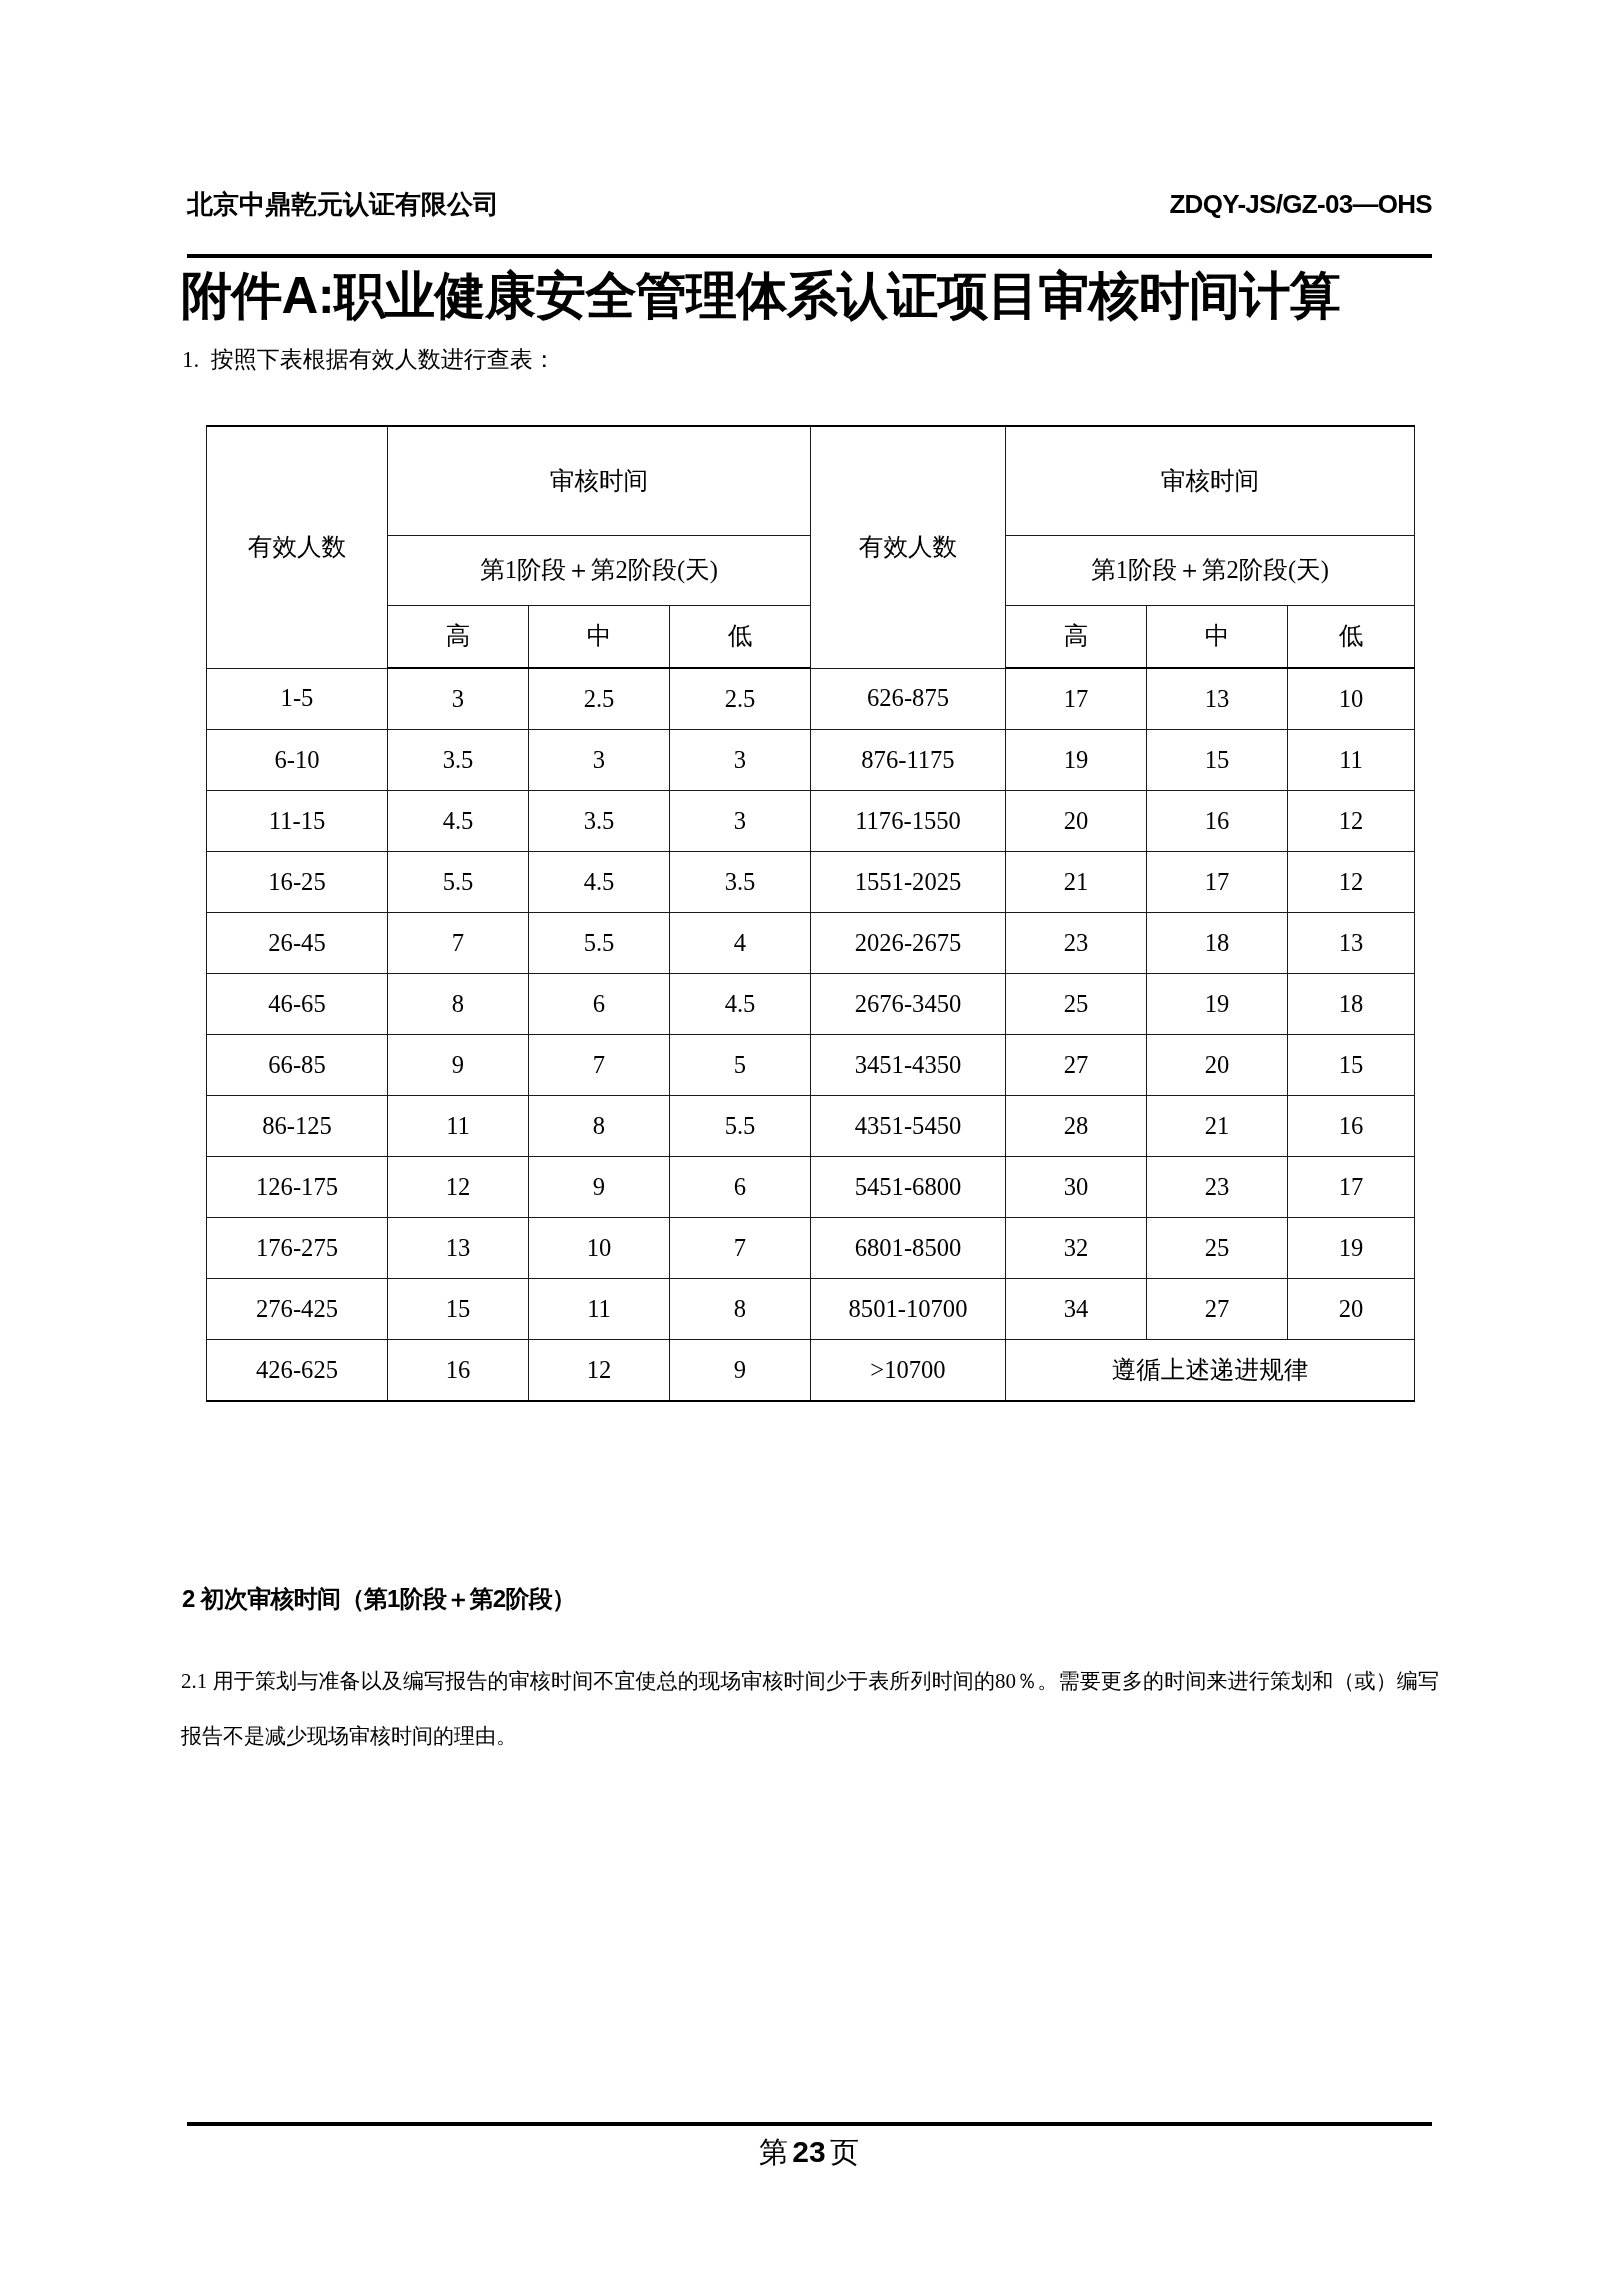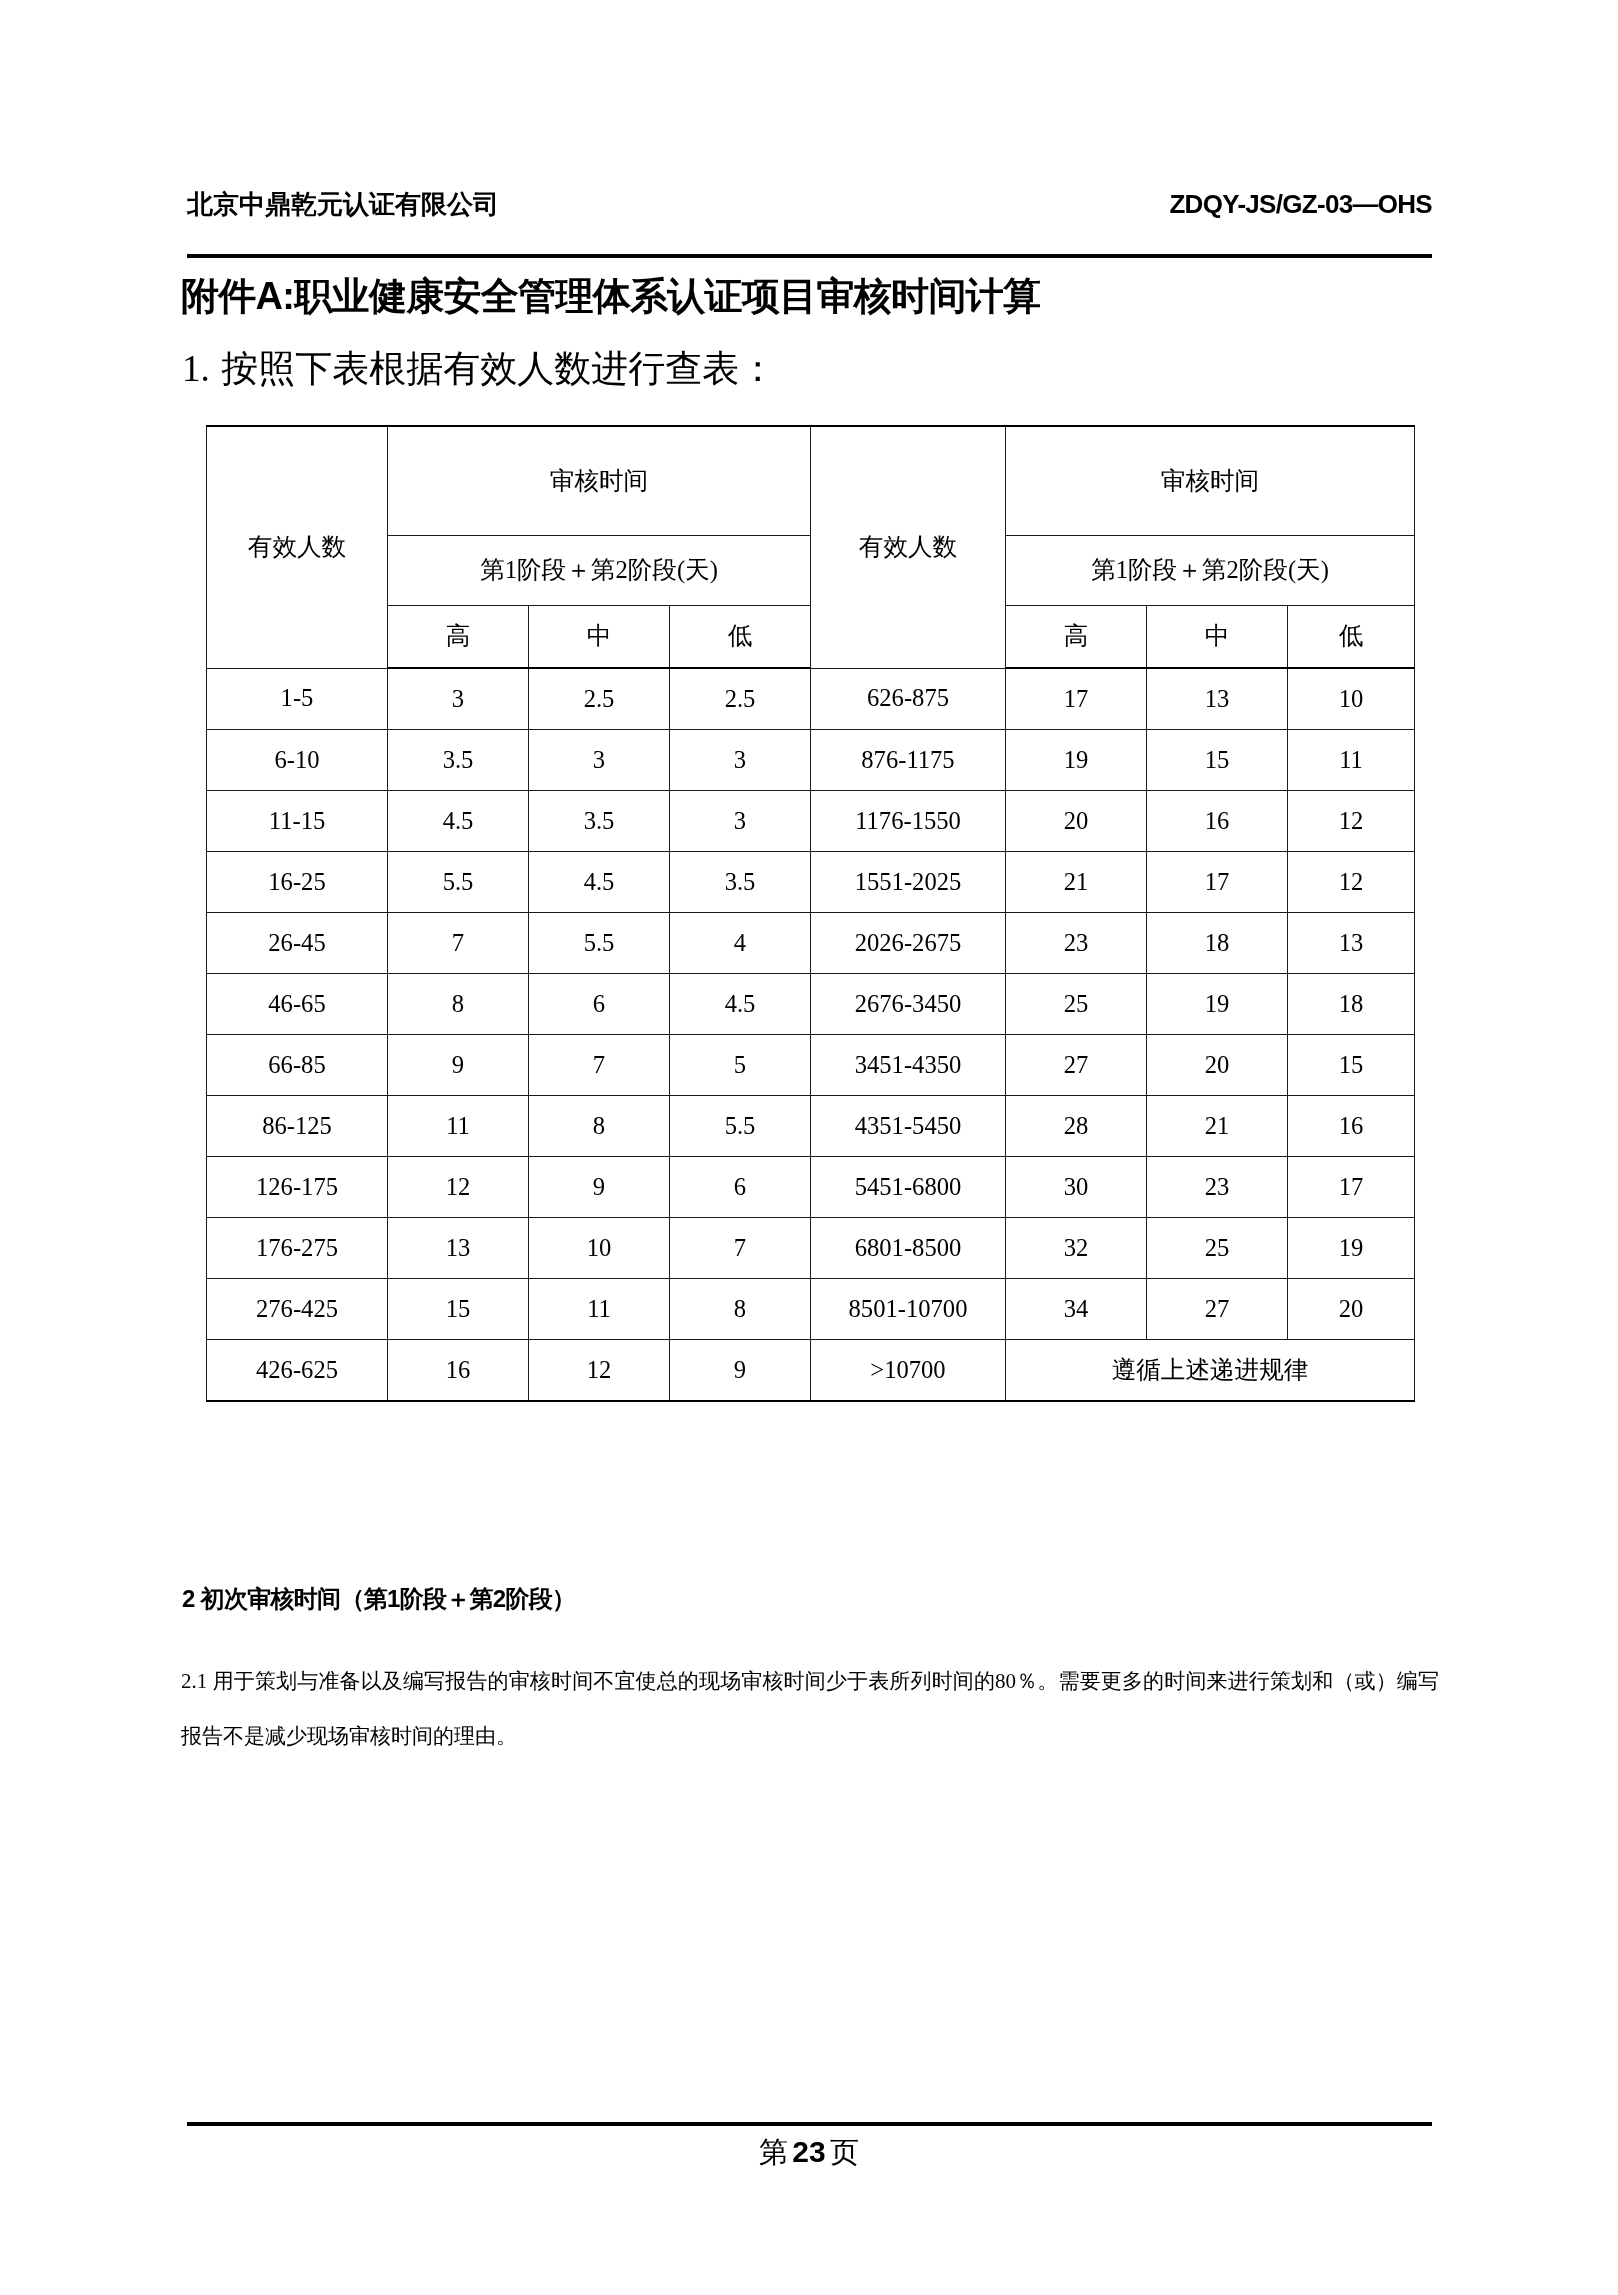--- a/index.html
+++ b/index.html
@@ -48,33 +48,32 @@
   }
 
   
   .doc-title {
     position: absolute;
     left: 181px;
     top: 266px;
     width: 1258px;
     font-family: "Liberation Sans", "DejaVu Sans", sans-serif;
     font-weight: bold;
-    font-size: 38px;
+    font-size: 51px;
     line-height: 1.18;
     letter-spacing: -0.7px;
     white-space: nowrap;
-    margin-top: 8px;
   }
 
   
   .lead-line {
     position: absolute;
     left: 182px;
     top: 345px;
-    font-size: 37px;
+    font-size: 23px;
     line-height: 1.3;
     white-space: nowrap;
   }
   .lead-line .num { margin-right: 11.6px; }
 
   
   .tbl-wrap {
     position: absolute;
     left: 206px;
     top: 425px;

